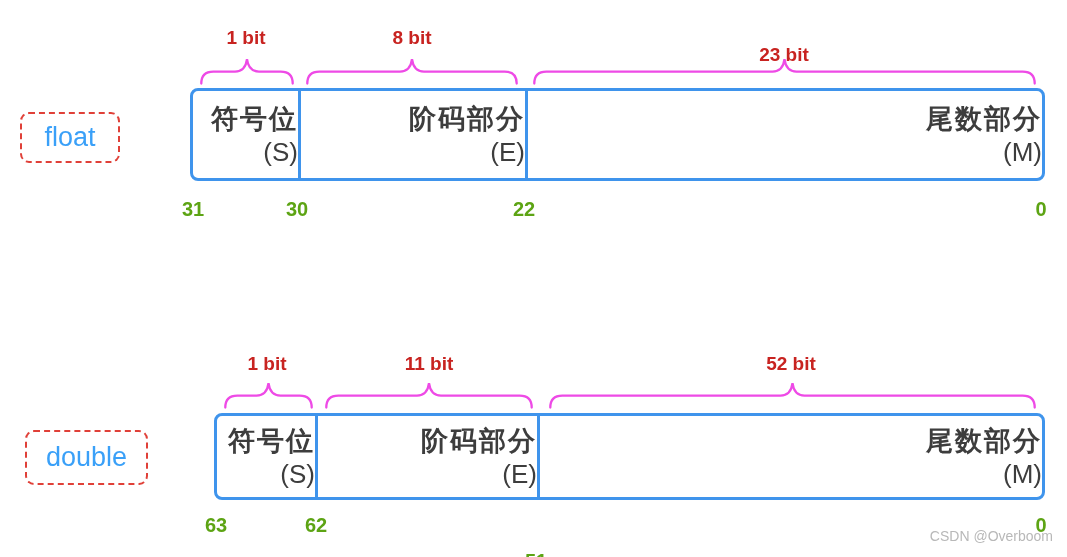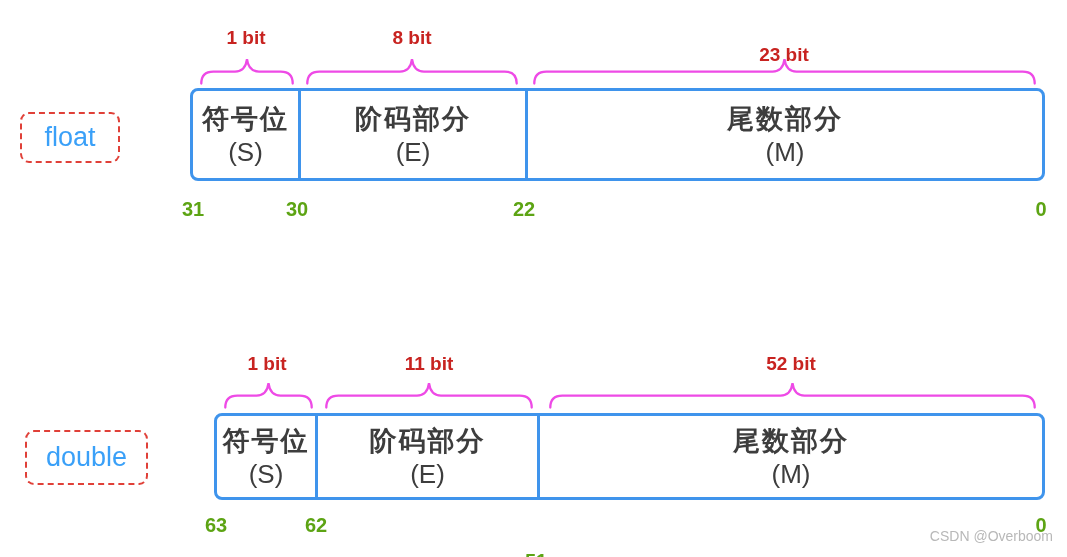--- a/index.html
+++ b/index.html
@@ -42,21 +42,21 @@
     display: flex;
     border: 3px solid #3f94ec;
     border-radius: 8px;
     background: #ffffff;
     box-sizing: border-box;
   }
   .cell {
     display: flex;
     flex-direction: column;
     justify-content: center;
-    align-items: center;
+    align-items: flex-end;
     color: #3d3d3d;
     text-align: center;
     box-sizing: border-box;
   }
   .cell.divided { border-right: 3px solid #3f94ec; }
   .cell-name {
     font-size: 27px;
     font-weight: 600;
     letter-spacing: 2px;
     line-height: 34px;

